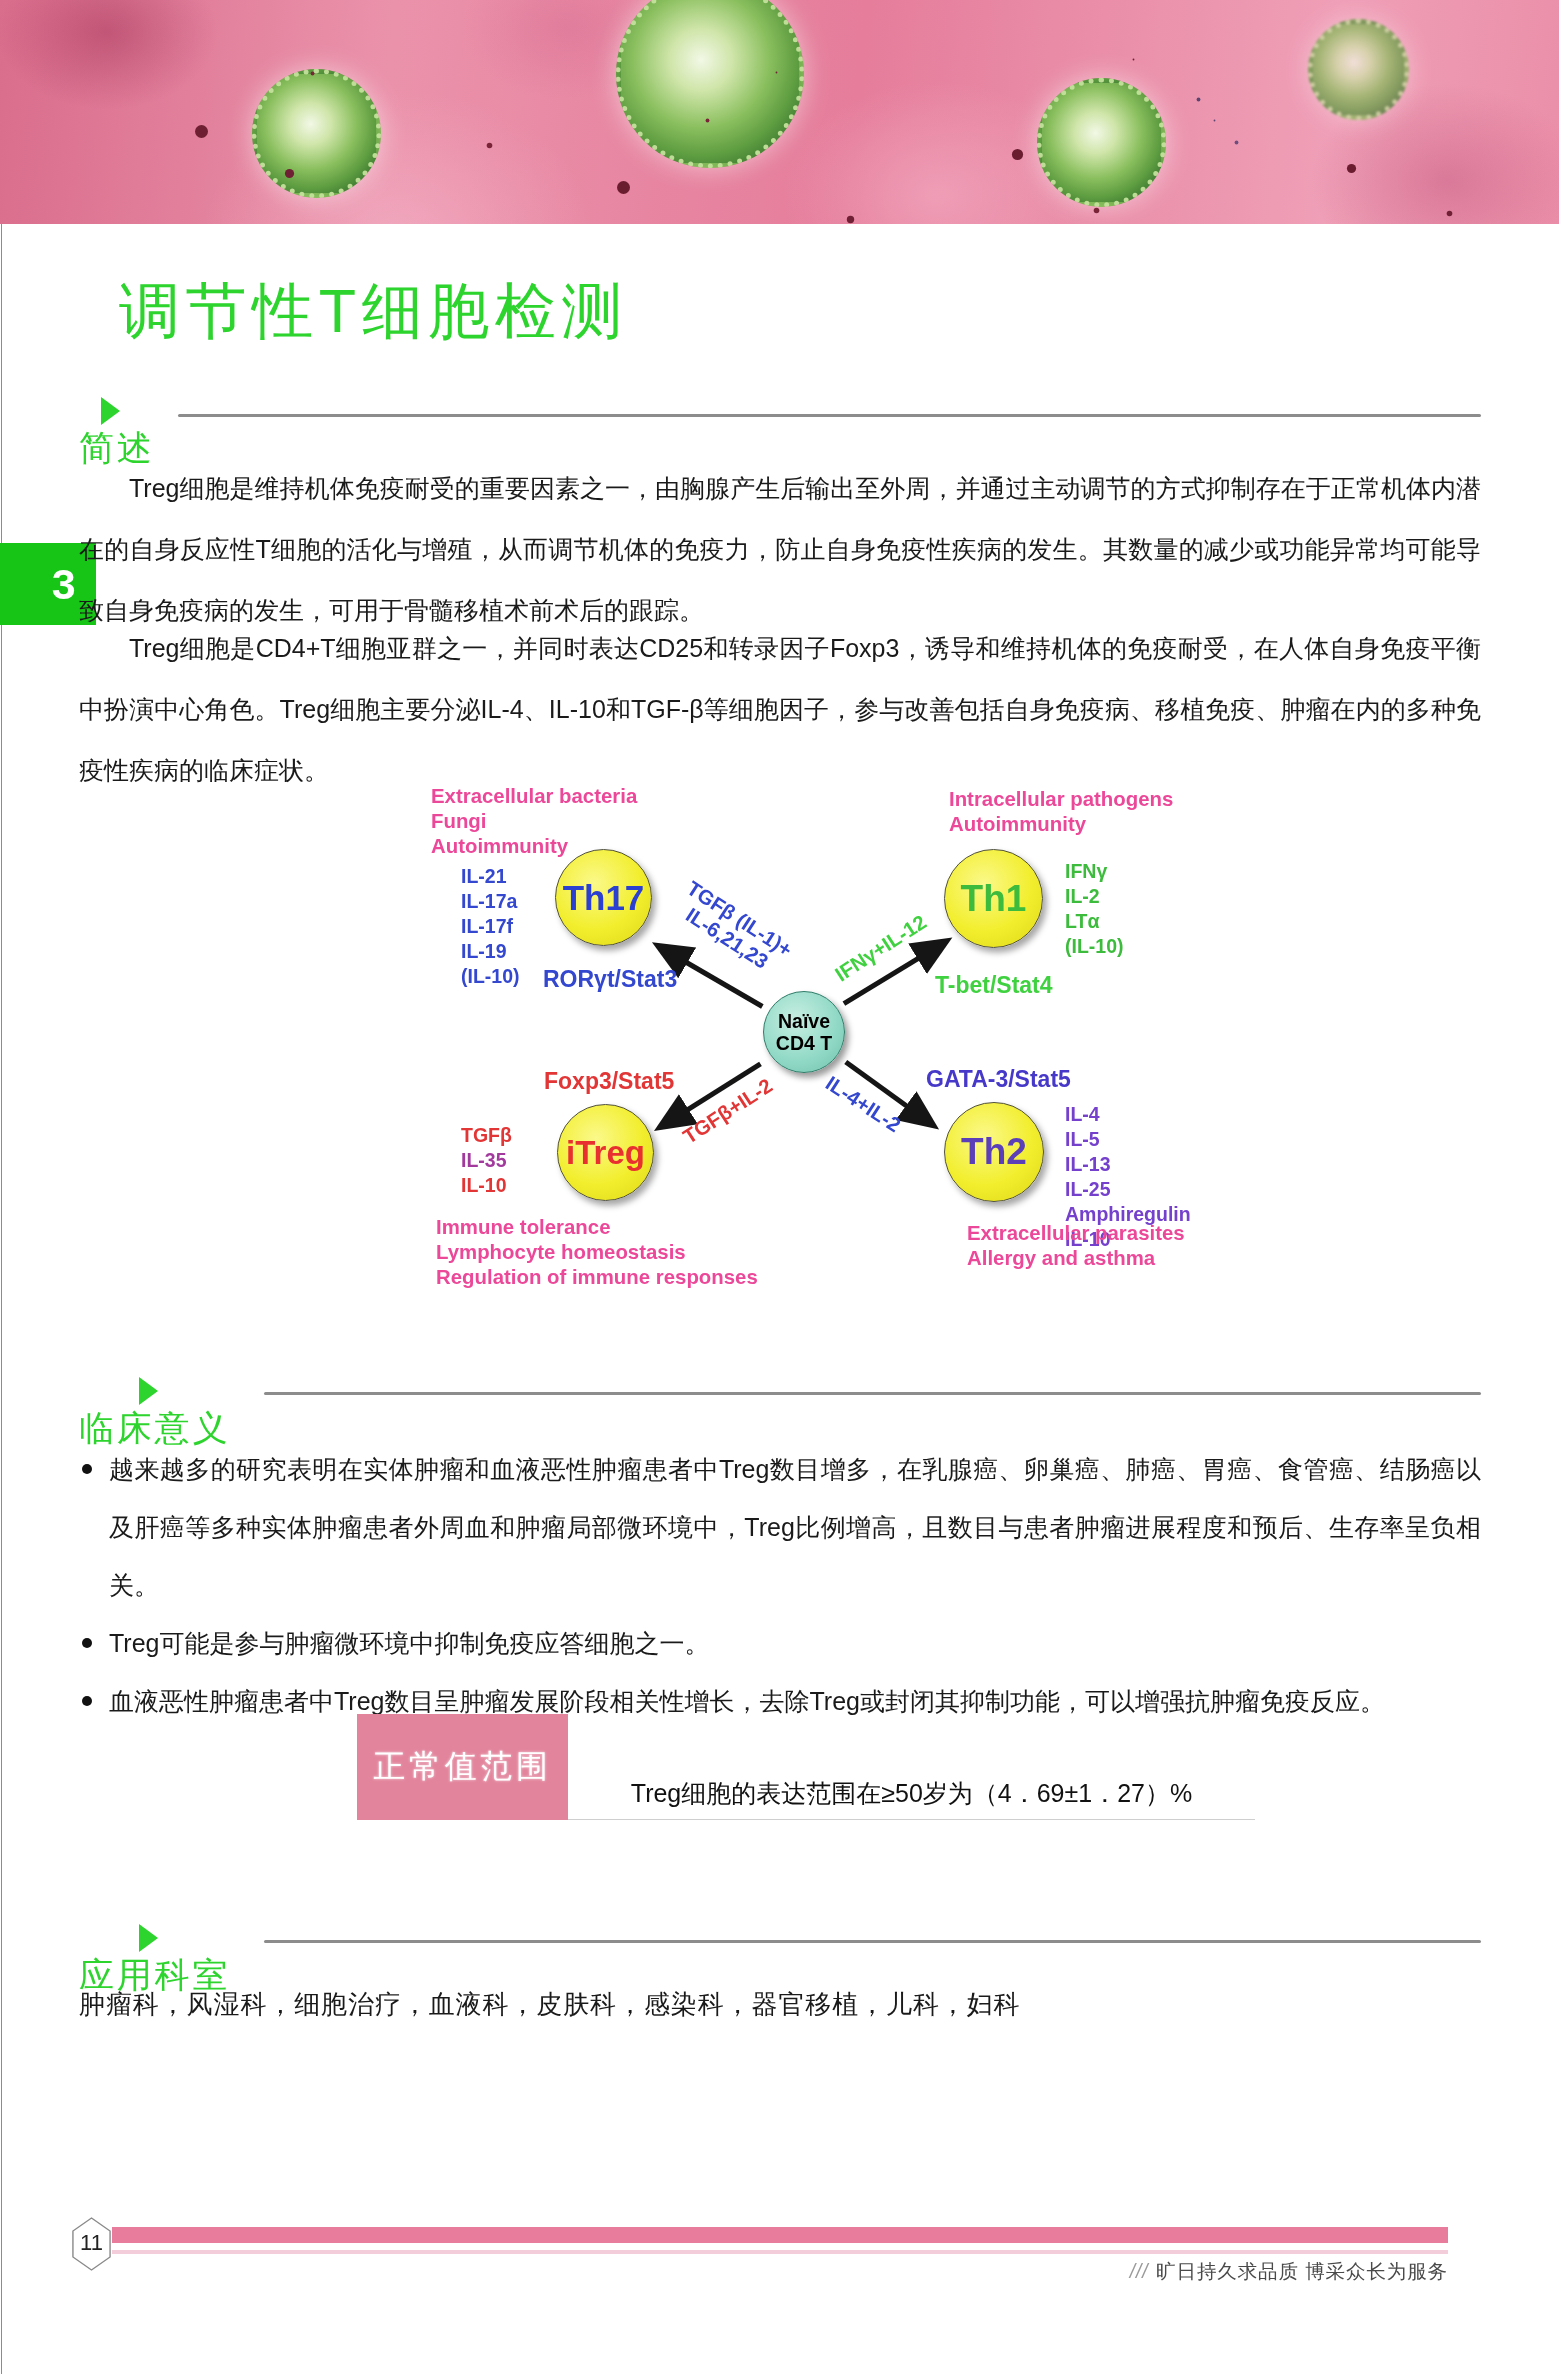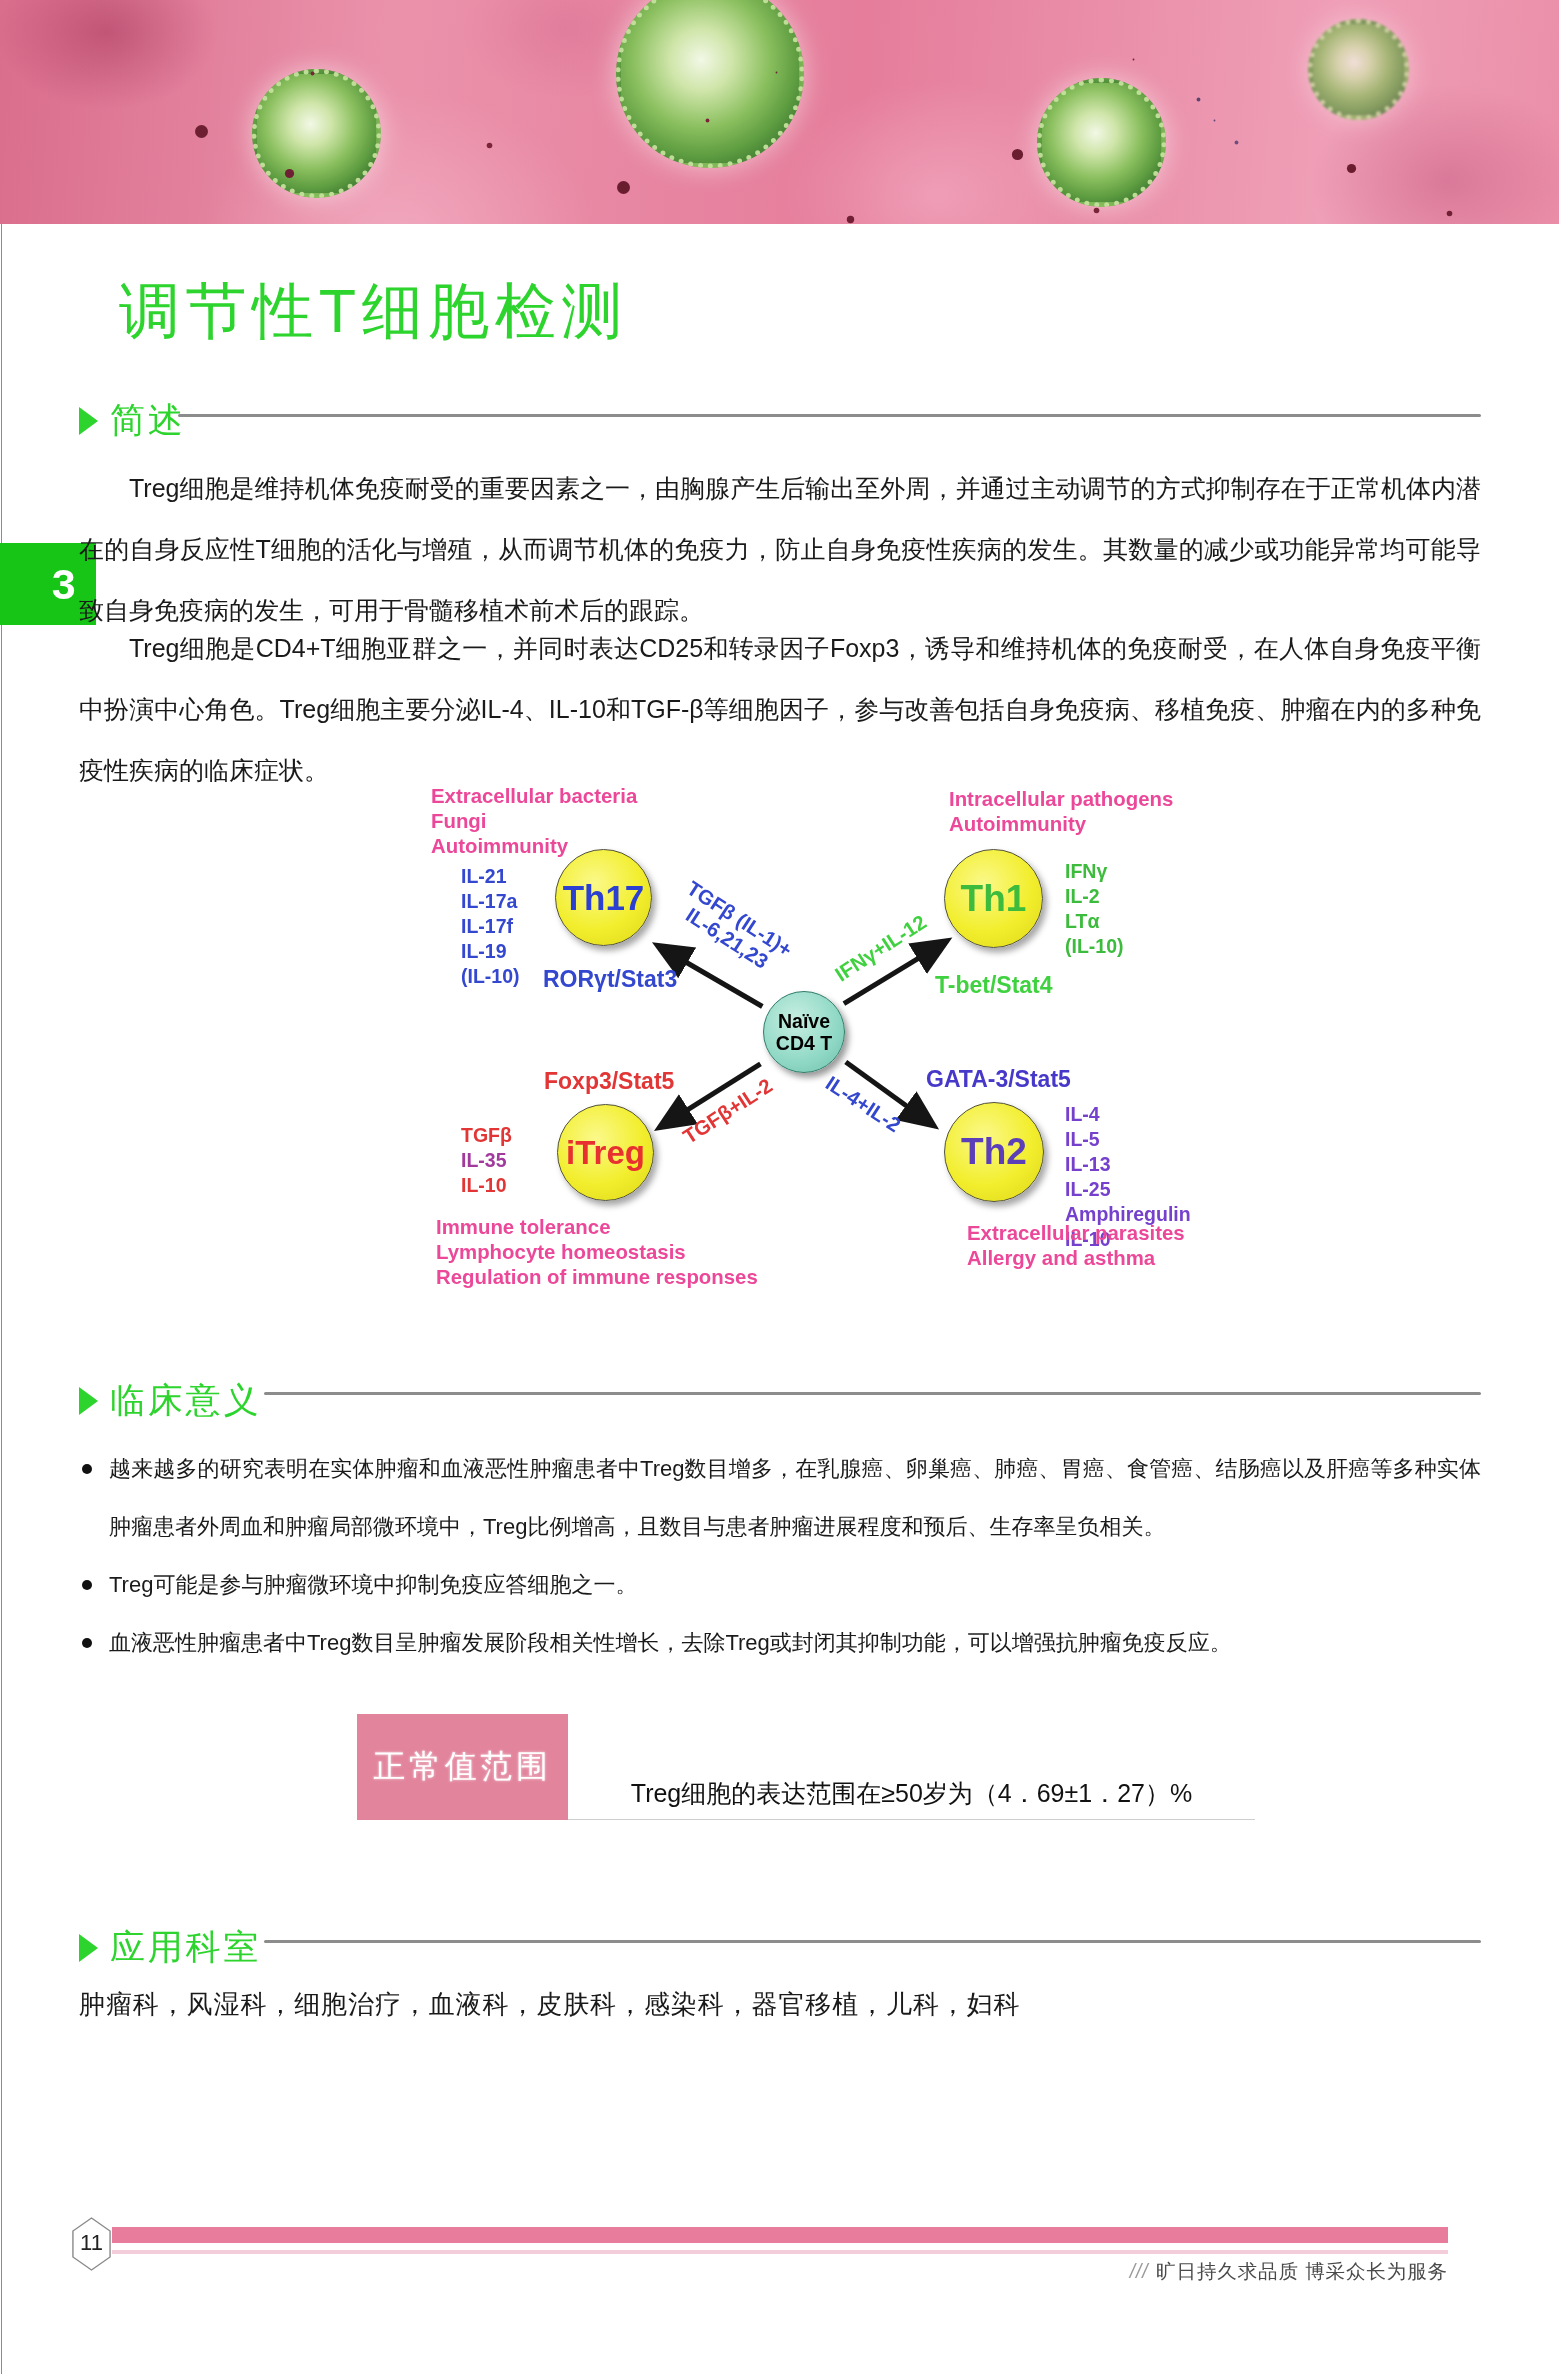--- a/index.html
+++ b/index.html
@@ -29,21 +29,21 @@
       895px 79px 0 -3.7px #7a2438, 997px -32px 0 -4.6px #5a4570, 1013px -11px 0 -5.6px #5a4570,
       1035px 11px 0 -4.6px #6b4f7d, 1150px 37px 0 -1.9px #6b1d30, 1248px 82px 0 -3.7px #702035,
       111px -58px 0 -4.6px #7a2438, 575px -59px 0 -5.6px #702035, 932px -72px 0 -5.6px #6b1d30;}
   
   .edge{position:absolute;left:0.9px;top:224px;width:0.9px;height:2150px;background:rgba(45,45,45,.55);}
   .tab3{position:absolute;left:0;top:543px;width:96px;height:82px;background:#17c517;color:#fff;
     font-size:43px;font-weight:bold;display:flex;align-items:center;justify-content:flex-end;
     padding-right:20.4px;box-sizing:border-box;}
   
   .title{position:absolute;left:119px;top:271px;font-size:61px;letter-spacing:5.6px;color:#2ed42e;}
-  .sec{position:absolute;left:79px;display:flex;align-items:center;}
+  .sec{position:absolute;left:79px;display:flex;align-items:center;flex-direction:column;}
   .sec .tri{width:0;height:0;border-left:19.5px solid #2ed42e;border-top:14px solid transparent;
     border-bottom:14px solid transparent;margin-right:12px;}
   .sec .txt{font-size:35px;color:#2ed42e;letter-spacing:2.8px;}
   .rule{position:absolute;height:2.8px;background:#8c8c8c;border-radius:1.9px;}
   
   .para{position:absolute;left:79px;width:1402px;font-size:25px;line-height:61px;color:#1a1a1a;
     text-align:justify;text-indent:50px;}
   
   .diag{position:absolute;left:0;top:784px;width:1559px;height:519px;}
   .dg{position:absolute;font-weight:bold;}
@@ -54,21 +54,21 @@
   .circ{position:absolute;border-radius:50%;display:flex;align-items:center;justify-content:center;
     font-weight:bold;background:radial-gradient(circle at 40% 35%, #fbf98a, #f2ee2e 55%, #e5df1d 85%);
     border:1.9px solid #50503c;box-shadow:3.7px 4.6px 6.5px rgba(0,0,0,.35);}
   .naive{background:radial-gradient(circle at 40% 35%, #c8efe2, #8fd8c5 60%, #6fc0ab);
     border:1.9px solid #2e7b68;box-shadow:3.7px 4.6px 6.5px rgba(0,0,0,.4);
     flex-direction:column;color:#000;font-size:19.5px;line-height:22px;text-align:center;}
   .alabel{position:absolute;font-weight:bold;font-size:20.4px;text-align:center;line-height:23px;}
   .tf{font-size:23px;}
   
   .bullets{position:absolute;left:79px;top:1440px;width:1402px;list-style:none;margin:0;padding:0;}
-  .bullets li{position:relative;padding-left:30px;font-size:22px;line-height:58px;
+  .bullets li{position:relative;padding-left:30px;font-size:25px;line-height:58px;
     text-align:justify;color:#1a1a1a;}
   .dot{position:absolute;left:2.8px;top:24px;width:10.2px;height:10.2px;border-radius:50%;background:#111;}
   
   .nr{position:absolute;left:357px;top:1714px;width:898px;height:106px;}
   .nr-label{position:absolute;left:0;top:0;width:211px;height:106px;background:#e2849c;
     display:flex;align-items:center;justify-content:center;font-size:32px;color:#fff;
     letter-spacing:3.7px;text-shadow:0 0 2.8px rgba(255,255,255,.75);}
   .nr-row{position:absolute;left:211px;width:687px;height:53px;display:flex;align-items:center;
     justify-content:center;font-size:25px;color:#111;}
   .nr-row1{top:0;background:#d9d9d9;}

